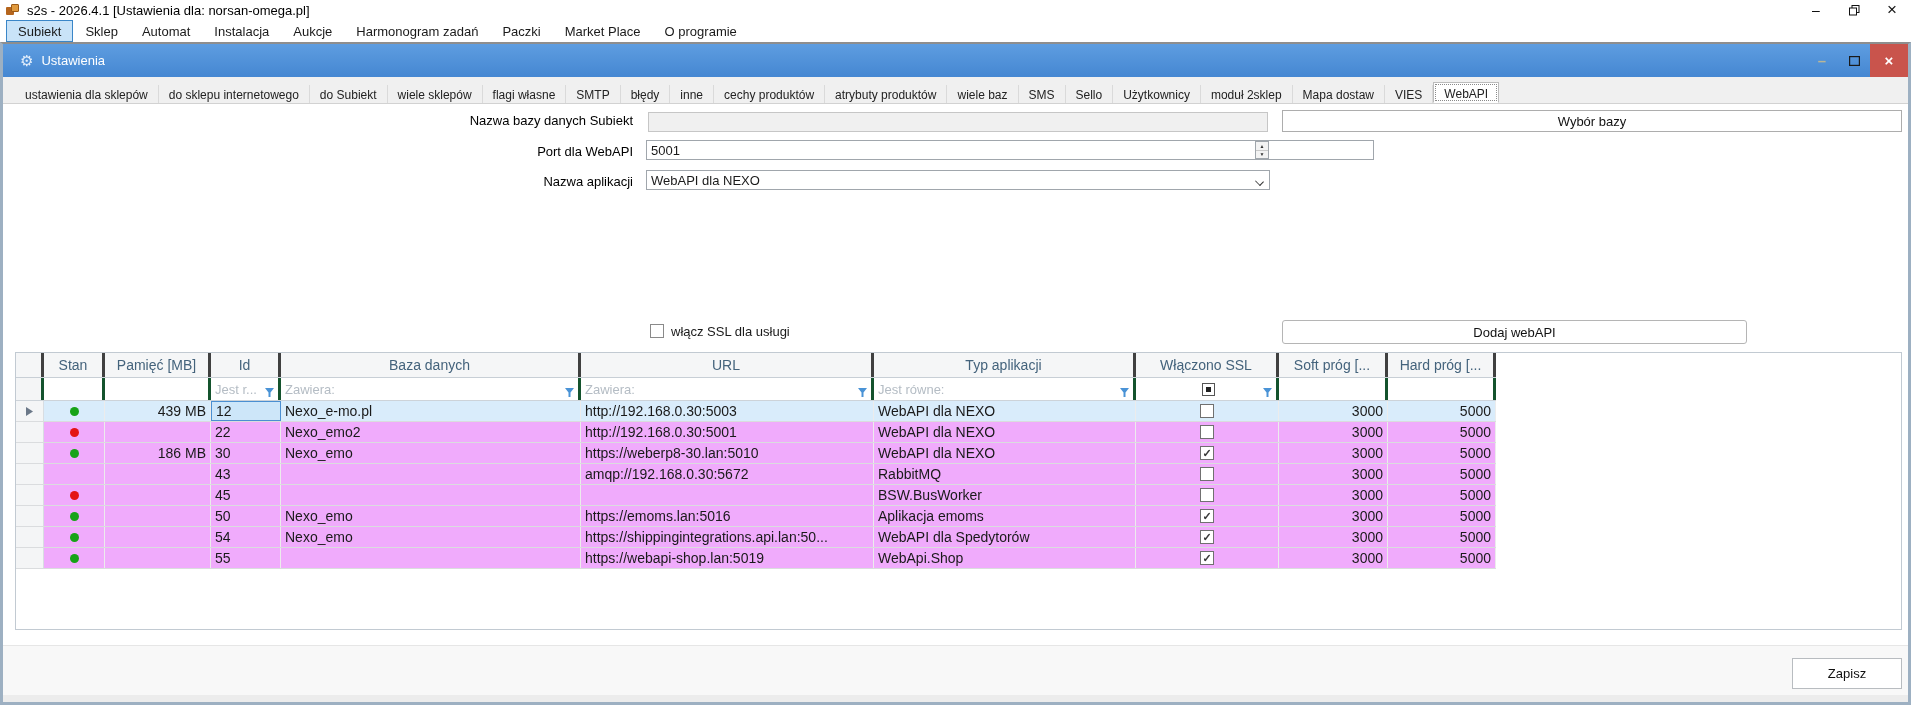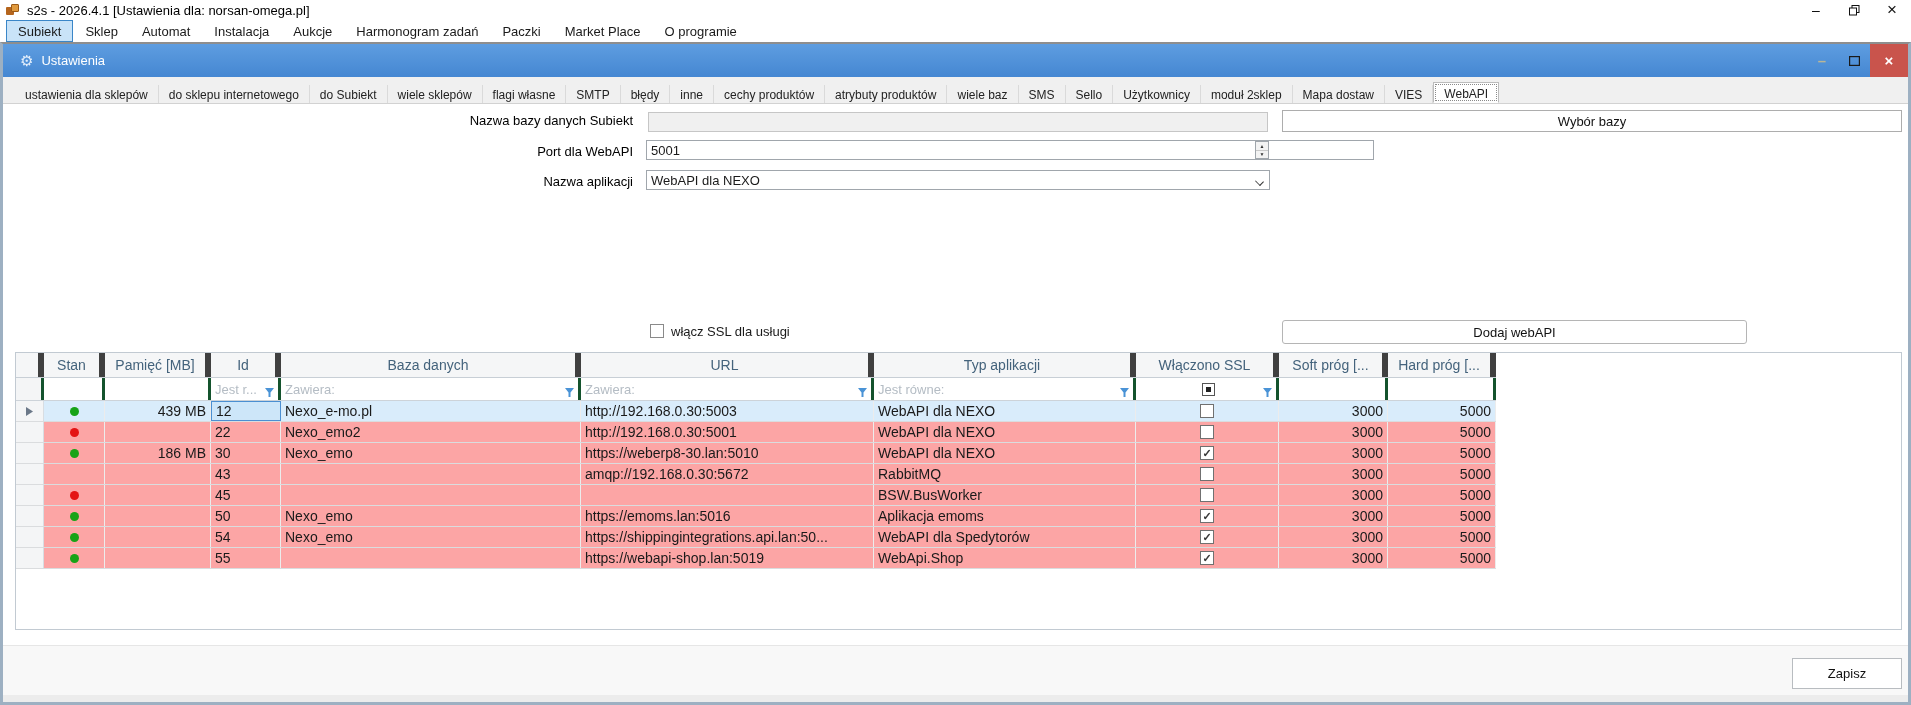--- a/index.html
+++ b/index.html
@@ -55,27 +55,27 @@
   .btn-save { left:1792px; top:658px; width:110px; height:31px; border-color:#b8bcc0; }
   .bottom-panel { position:absolute; left:3px; top:645px; width:1905px; height:50px; background:#f8f8f8; border-top:1px solid #e6e6e6; }
 
   .cbx { position:absolute; left:650px; top:324px; width:14px; height:14px; border:1px solid #8a8a8a; background:#fff; }
   .cbx-label { position:absolute; left:671px; top:324px; font-size:13px; }
 
   
   .grid { position:absolute; left:15px; top:352px; width:1887px; height:278px; border:1px solid #c2cad2; background:#fff; overflow:hidden; }
   .g-head, .g-filter, .g-row { display:flex; width:1480px; }
   .g-head { height:25px; background:#f5f6f7; border-bottom:1px solid #c8cfd6; }
-  .th { font-size:14px; color:#44637c; display:flex; align-items:center; justify-content:center; border-right:6px solid #404040; overflow:hidden; white-space:nowrap; }
+  .th { font-size:14px; color:#44637c; display:flex; align-items:center; justify-content:center; border-right:3px solid #404040; overflow:hidden; white-space:nowrap; }
   .g-filter { height:23px; border-bottom:1px solid #cdd3d9; }
   .ft { position:relative; display:flex; align-items:center; font-size:13px; color:#b4bcc4; border-right:3px solid #14532d; padding-left:4px; overflow:hidden; white-space:nowrap; }
   .funnel { position:absolute; right:4px; top:7px; }
   .ind-cb { width:13px; height:13px; border:1.5px solid #555; background:#fff; margin:0 auto; display:flex; align-items:center; justify-content:center; }
   .ind-cb .sq { width:5px; height:5px; background:#222; }
-  .g-row { height:21px; border-bottom:1px solid #dadcde; background:#fca5a5; }
+  .g-row { height:21px; border-bottom:1px solid #dadcde; background:#f0abfc; }
   .g-row.sel { background:#d9ecfb; }
   .td { font-size:14px; display:flex; align-items:center; border-right:1px solid #ececec; padding:0 4px; overflow:hidden; white-space:nowrap; }
   .td.num { justify-content:flex-end; padding-right:4px; }
   .td.ctr { justify-content:center; }
   .c-ind { width:28px; } .c-stan { width:61px; } .c-mem { width:106px; } .c-id { width:70px; }
   .c-db { width:300px; } .c-url { width:293px; } .c-type { width:262px; } .c-ssl { width:143px; }
   .c-soft { width:109px; } .c-hard { width:108px; }
   .td.c-ind { background:#f4f5f6; border-right:1px solid #d8dde2; justify-content:center; padding:0; }
   .ft.c-ind, .ft.c-stan, .ft.c-mem, .ft.c-soft, .ft.c-hard { padding-left:0; }
   .focus-cell { border:1px solid #4b8fd2; background:#cde6f9; height:100%; }

